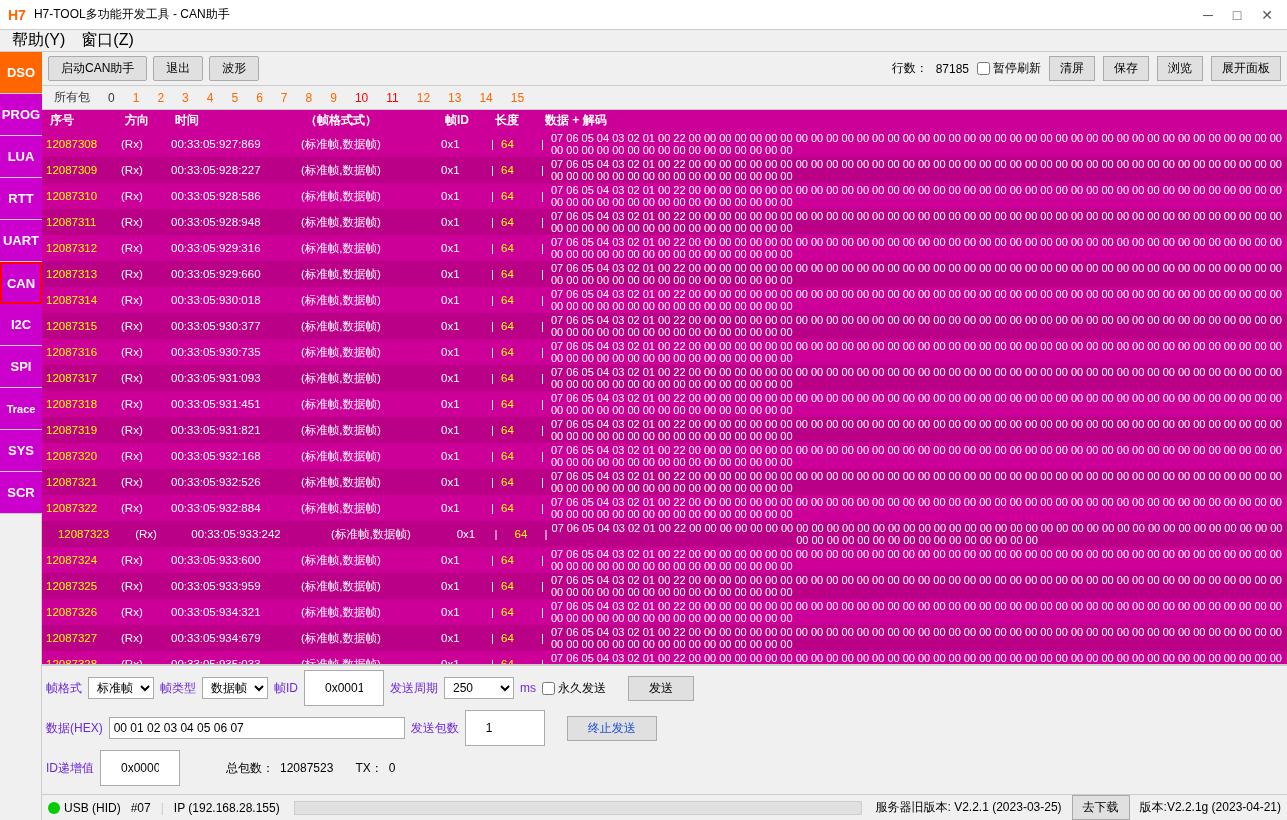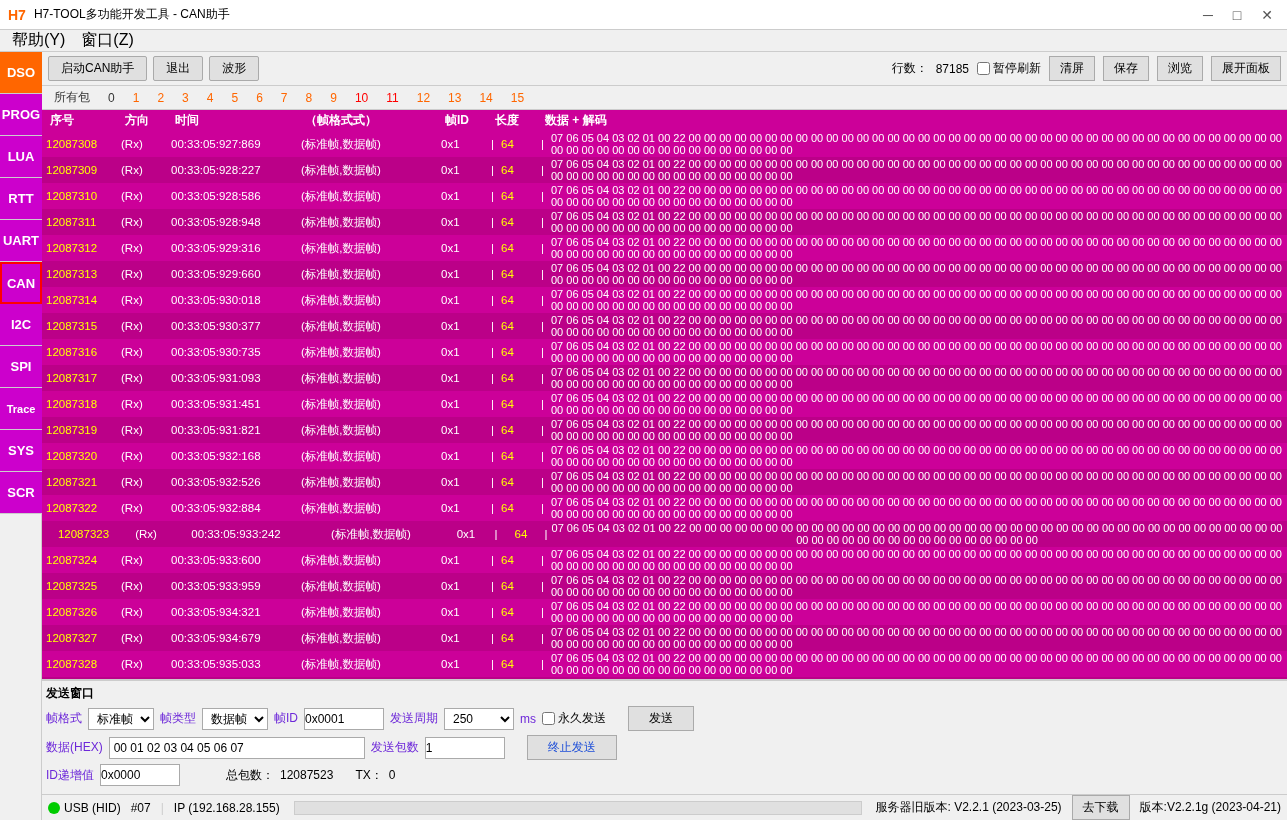--- a/index.html
+++ b/index.html
@@ -70,22 +70,22 @@
     .col-sep { width: 10px; color: #ffffff; }
     .col-len { width: 40px; color: #ffff00; }
     .col-data { flex: 1; color: #ffffff; font-size: 11px; }
 
     
     .send-window { background: #f0f0f0; border-top: 2px solid #ccc; padding: 4px; }
     .send-title { font-weight: bold; font-size: 12px; margin-bottom: 4px; }
     .send-row { display: flex; align-items: center; gap: 6px; margin-bottom: 4px; font-size: 12px; }
     .send-label { font-size: 12px; color: #6d28d9; }
     .send-select { height: 22px; font-size: 12px; border: 1px solid #aaa; background: white; padding: 1px 4px; }
-    .send-input { height: 22px; font-size: 12px; border: 1px solid #aaa; background: white; padding: 1px 0; width: 80px; }
-    .send-input-wide { height: 22px; font-size: 12px; border: 1px solid #aaa; background: white; padding: 1px 4px; width: 256px; }
+    .send-input { height: 36px; font-size: 12px; border: 1px solid #aaa; background: white; padding: 1px 20px; width: 80px; }
+    .send-input-wide { height: 22px; font-size: 12px; border: 1px solid #aaa; background: white; padding: 1px 4px; width: 296px; }
     .send-btn { padding: 3px 20px; background: #e0e0e0; border: 1px solid #aaa; cursor: pointer; font-size: 12px; }
     .send-btn-red { padding: 3px 20px; background: #e0e0e0; border: 1px solid #aaa; cursor: pointer; font-size: 12px; color: #1d4ed8; }
 
     
     .status-bar { height: 26px; background: #f0f0f0; border-top: 1px solid #ccc; display: flex; align-items: center; padding: 0 6px; gap: 10px; font-size: 12px; }
     .status-usb { display: flex; align-items: center; gap: 4px; }
     .status-dot { width: 12px; height: 12px; border-radius: 50%; background: #00cc00; }
 
     
     .orange { color: #ff6600; }
@@ -407,21 +407,20 @@
       <span class="col-sep"> | </span>
       <span class="col-data">07 06 05 04 03 02 01 00 22 00 00 00 00 00 00 00 00 00 00 00 00 00 00 00 00 00 00 00 00 00 00 00 00 00 00 00 00 00 00 00 00 00 00 00 00 00 00 00 00 00 00 00 00 00 00 00 00 00 00 00 00 00 00 00</span>
     </div>
         <div class="data-row" style="background: rgb(187, 0, 136);">
 
       <span class="col-data">07 06 05 04 03 02 01 00 22 00 00 00 00 00 00 00 00 00 00 00 00 00 00 00 00 00 00 00 00 00 00 00 00 00 00 00 00 00 00 00 00 00 00 00 00 00 00 00 00 00 00 00 00 00 00 00 00 00 00 00 00 00 00 00</span>
     </div>
       </div>
 
     <div class="send-window">
-      <div class="send-title">发送窗口</div>
       <div class="send-row">
         <span class="send-label">帧格式</span>
         <select class="send-select">
           <option>标准帧</option>
         </select>
         <span class="send-label">帧类型</span>
         <select class="send-select">
           <option>数据帧</option>
         </select>
         <span class="send-label">帧ID</span>

